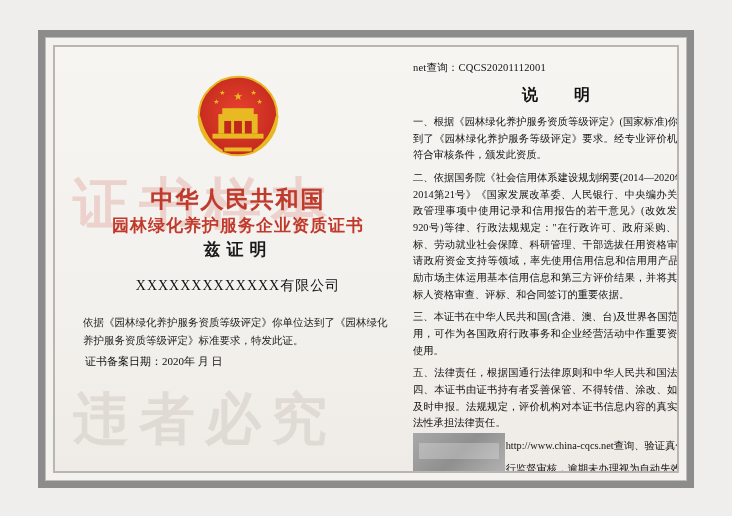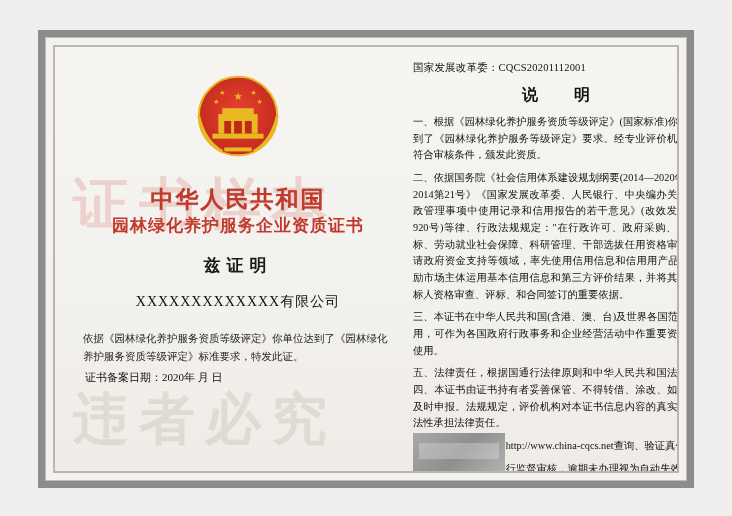--- a/index.html
+++ b/index.html
@@ -46,21 +46,21 @@
   .title-main{
     font-size:23px;font-weight:bold;color:#c0392b;letter-spacing:2px;
     margin-top:11px;line-height:1.35;
     text-shadow:0 0 1px rgba(150,30,20,.4);
   }
   .title-sub{
     font-size:17px;font-weight:bold;color:#c0392b;letter-spacing:1px;
     line-height:1.35;
   }
   .zi-zheng{
-    font-size:17px;color:#1a1a1a;letter-spacing:6px;margin-top:16px;
+    font-size:17px;color:#1a1a1a;letter-spacing:6px;
     font-weight:bold;
   }
   .company{
     font-size:14px;color:#111;margin-top:16px;letter-spacing:1px;
     font-weight:normal;
   }
   .basis{
     font-size:10.5px;color:#222;line-height:1.7;margin-top:19px;
     text-align:left;padding:0 10px;
   }
@@ -153,21 +153,21 @@
           <div>
             <span>证书备案日期：</span><span>2020年   月   日</span>
           </div>
 
         </div>
 
       </div>
 
       <div class="right-col">
         <div class="approve-no">
-          <span>国家发展改革委：</span><span>CQCS20201112001</span>
+          <span>net查询：</span><span>CQCS20201112001</span>
         </div>
 
         <div class="shuoming">说　明</div>
 
         <div class="clauses">
           <p>一、根据《园林绿化养护服务资质等级评定》(国家标准)你单位达到了《园林绿化养护服务等级评定》要求。经专业评价机构评定符合审核条件，颁发此资质。</p>
           <p>二、依据国务院《社会信用体系建设规划纲要(2014—2020年)国家2014第21号》《国家发展改革委、人民银行、中央编办关于在行政管理事项中使用记录和信用报告的若干意见》(改效发2013第920号)等律、行政法规规定："在行政许可、政府采购、招标投标、劳动就业社会保障、科研管理、干部选拔任用资格审查、申请政府资金支持等领域，率先使用信用信息和信用用产品"。"鼓励市场主体运用基本信用信息和第三方评价结果，并将其作为投标人资格审查、评标、和合同签订的重要依据。</p>
           <p>三、本证书在中华人民共和国(含港、澳、台)及世界各国范围内通用，可作为各国政府行政事务和企业经营活动中作重要资质证明使用。</p>
           <p>五、法律责任，根据国通行法律原则和中华人民共和国法律行政四、本证书由证书持有者妥善保管、不得转借、涂改、如有失应及时申报。法规规定，评价机构对本证书信息内容的真实性和合法性承担法律责任。</p>
           <p>六、登陆官方网址：http://www.china-cqcs.net查询、验证真伪。</p>

